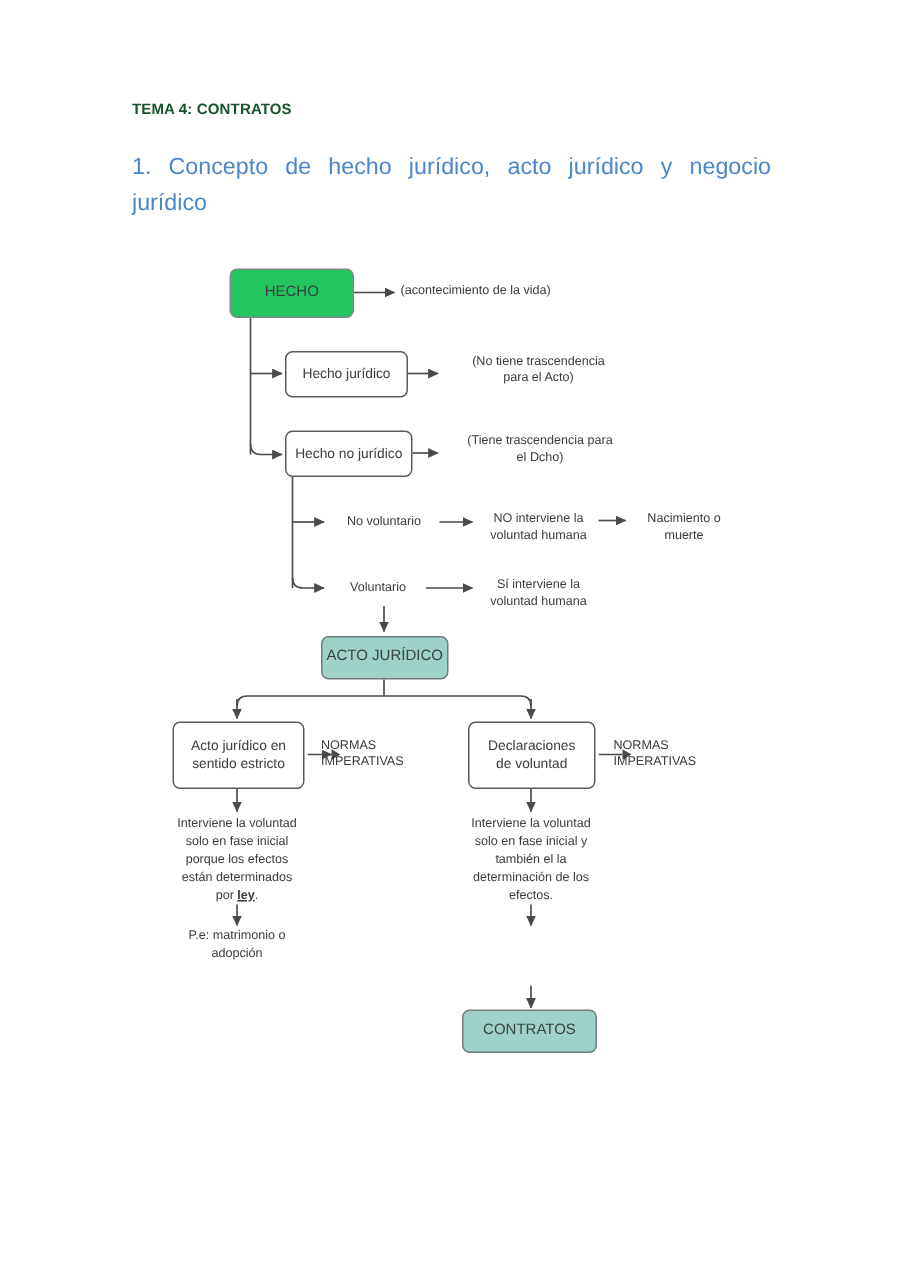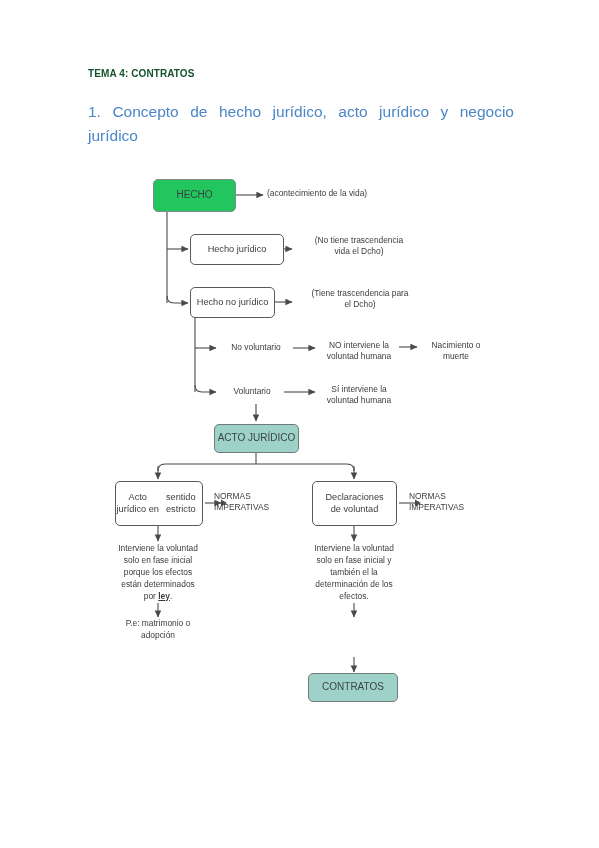--- a/index.html
+++ b/index.html
@@ -163,43 +163,43 @@
         <path d="M354,526 L354,541" marker-end="url(#ah)"></path>
 
         <path d="M354,603 L354,617" marker-end="url(#ah)"></path>
 
         <path d="M354,657 L354,672" marker-end="url(#ah)"></path>
       </g>
     </svg>
 
     <div class="node filled-strong s11" style="left:153px; top:179px; width:83px; height:33px;">HECHO</div>
 
-    <div class="node outline s10" style="left:190px; top:234px; width:94px; height:31px;">Hecho jurídico</div>
+    <div class="node outline s10" style="left:190px; top:234px; width:82px; height:31px;">Hecho jurídico</div>
 
     <div class="node outline s10" style="left:190px; top:287px; width:85px; height:31px;">Hecho no jurídico</div>
 
     <div class="node filled-light s11" style="left:214px; top:424px; width:85px; height:29px;">ACTO JURÍDICO</div>
 
-    <div class="node outline s10" style="left:115px; top:481px; width:88px; height:45px; flex-direction:row;">
+    <div class="node outline s10" style="left:115px; top:481px; width:88px; height:45px; flex-direction:column;">
       <span>Acto jurídico en</span>
       <span>sentido estricto</span>
     </div>
 
     <div class="node outline s10" style="left:312px; top:481px; width:85px; height:45px; flex-direction:column;">
       <span>Declaraciones</span>
       <span>de voluntad</span>
     </div>
 
     <div class="node filled-light s11" style="left:308px; top:673px; width:90px; height:29px;">CONTRATOS</div>
 
     <div class="label left s9" style="left:267px; top:188px; width:160px;">(acontecimiento de la vida)</div>
 
     <div class="label s9" style="left:294px; top:235px; width:130px;">
       <span>(No tiene trascendencia</span><br>
-      <span>vida el Dcho)</span>
+      <span>para el Acto)</span>
     </div>
 
     <div class="label s9" style="left:292px; top:288px; width:136px;">
       <span>(Tiene trascendencia para</span><br>
       <span>el Dcho)</span>
     </div>
 
     <div class="label s9" style="left:220px; top:342px; width:72px;">No voluntario</div>
 
     <div class="label s9" style="left:220px; top:386px; width:64px;">Voluntario</div>

